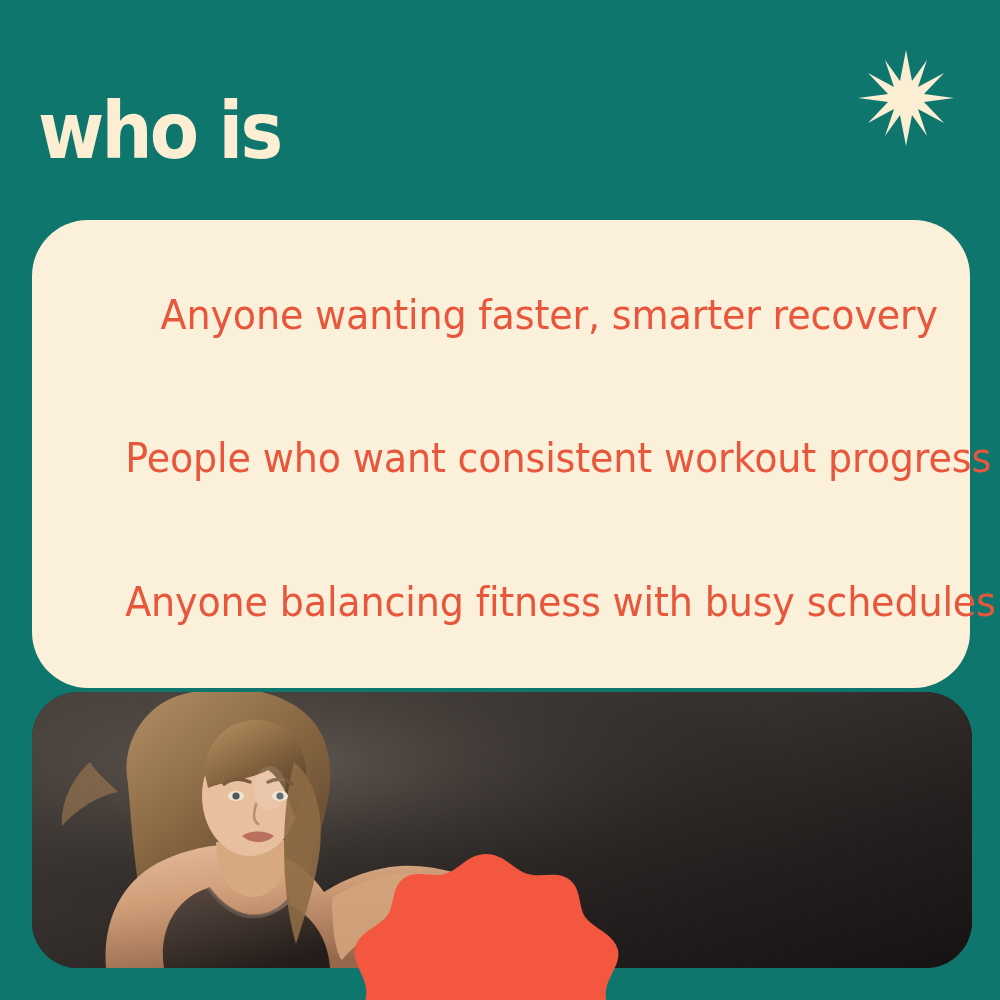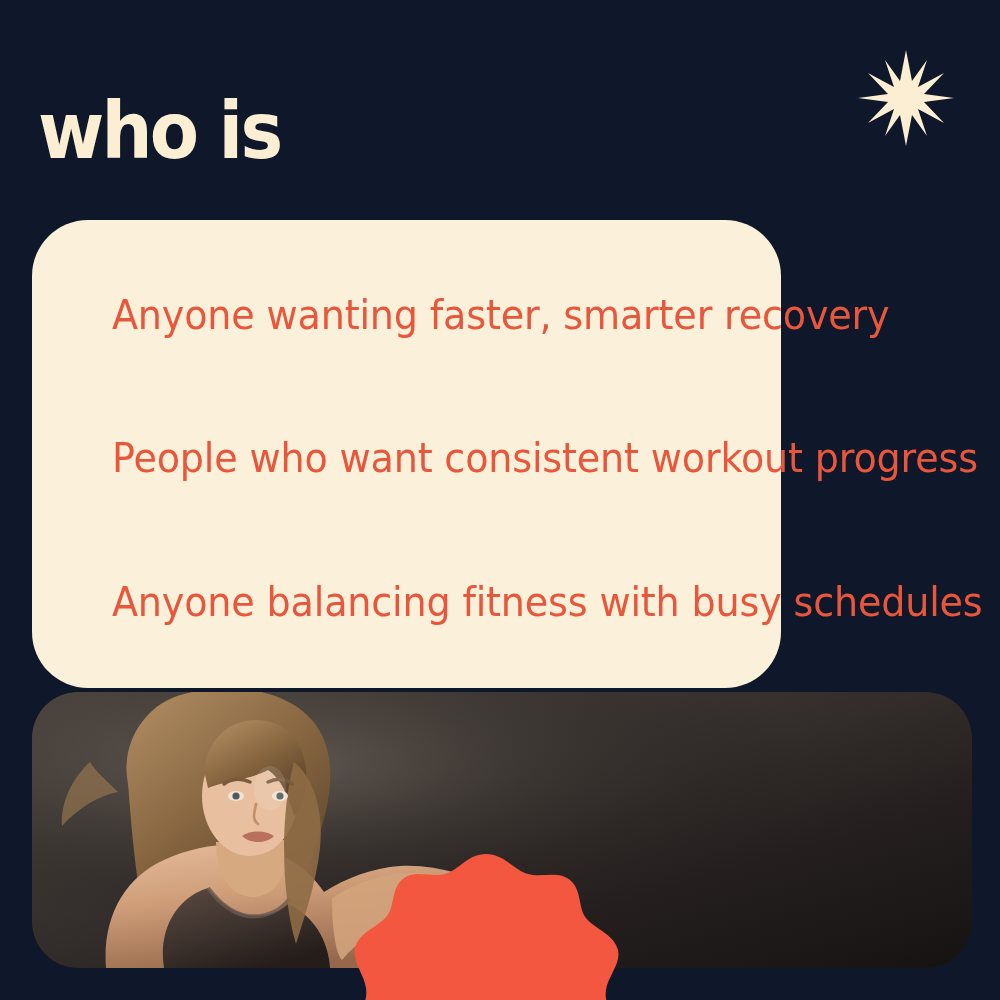--- a/index.html
+++ b/index.html
@@ -4,21 +4,21 @@
 <style>
   * { margin:0; padding:0; box-sizing:border-box; }
   html, body {
     width:1000px; height:1000px;
     overflow:hidden;
     font-family:"Liberation Sans", sans-serif;
   }
   .canvas {
     position:relative;
     width:1000px; height:1000px;
-    background:#0f172a;
+    background:#0f766e;
     overflow:hidden;
   }
 
   
   .heading {
     position:absolute;
     left:38px; top:24px;
     width:560px;
     color:#fbeed3;
     font-family:"DejaVu Sans", sans-serif;
@@ -36,21 +36,21 @@
   .starburst {
     position:absolute;
     left:856px; top:48px;
     width:100px; height:100px;
   }
 
   
   .card {
     position:absolute;
     left:32px; top:220px;
-    width:749px; height:468px;
+    width:938px; height:468px;
     background:#fbf0da;
     border-radius:56px;
     padding:52px 32px 46px 32px;
     display:flex;
     flex-direction:column;
     justify-content:space-between;
   }
   .card-line {
     text-align:right;
     color:#e8563c;

